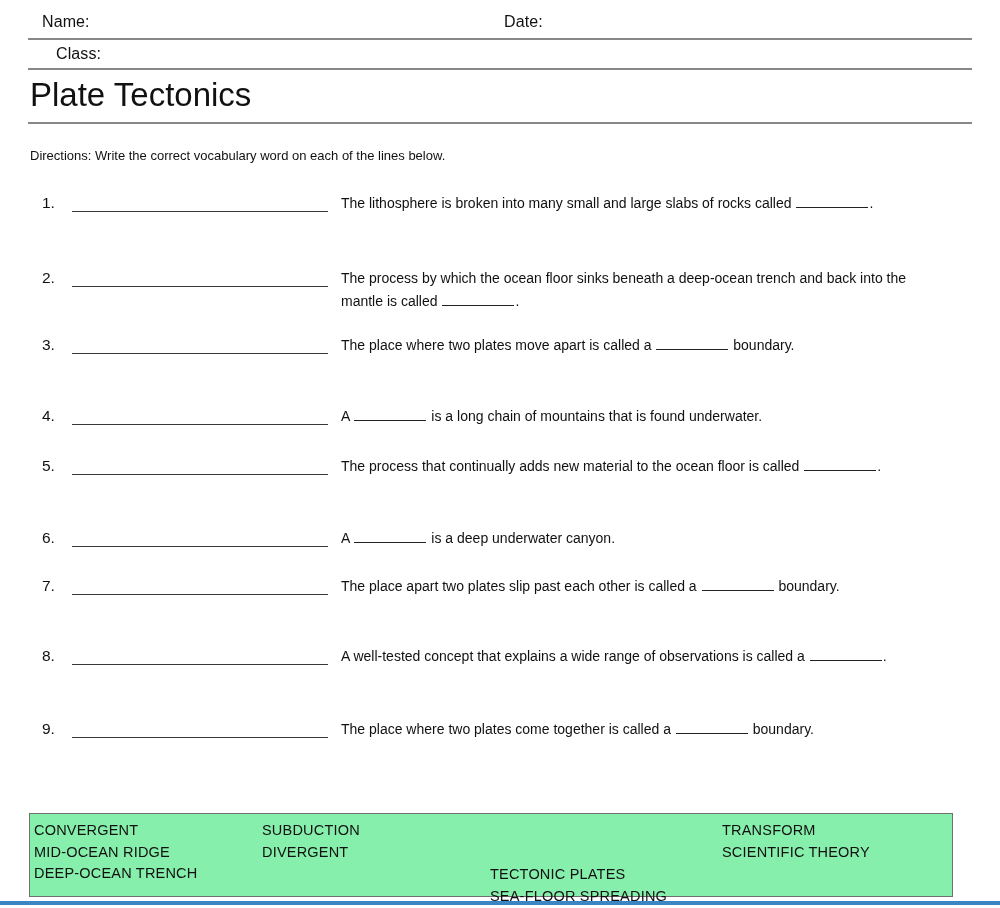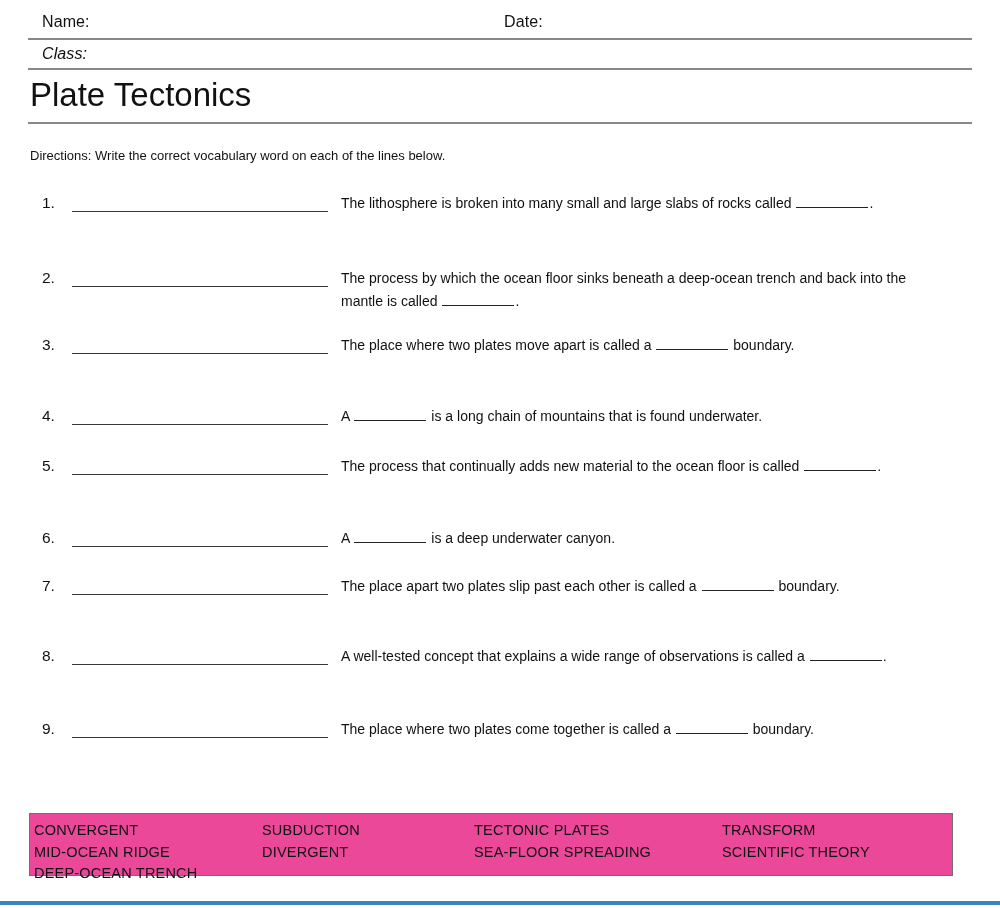--- a/index.html
+++ b/index.html
@@ -53,21 +53,21 @@
   .field-label {
     position: absolute;
     top: 0;
     font-size: 16px;
     line-height: 20px;
     letter-spacing: 0.1px;
     white-space: nowrap;
   }
   .field-label.name { left: 2px; }
   .field-label.date { left: 464px; }
-  .field-label.klass { left: 2px; font-style: italic; }
+  .field-label.klass { left: 16px; }
 
   .title {
     position: absolute;
     left: 30px;
     top: 75px;
     font-size: 33px;
     line-height: 40px;
     font-weight: 400;
     letter-spacing: 0px;
     white-space: nowrap;
@@ -129,32 +129,32 @@
     margin: 0 1px;
   }
   .blank-inline.w-md { width: 72px; }
 
   
   .wordbank {
     position: absolute;
     left: 29px;
     top: 813px;
     width: 924px;
-    height: 63px;
+    height: 84px;
     border: 1.6px solid #6f6f6f;
     box-sizing: border-box;
-    background: #ec4899;
+    background: #86efac;
   }
   .wb-col {
     position: absolute;
     top: 6px;
   }
   .wb-col.c0 { left: 4px; }
   .wb-col.c1 { left: 232px; }
-  .wb-col.c2 { left: 444px; }
+  .wb-col.c2 { left: 460px; margin-top: 44px; }
   .wb-col.c3 { left: 692px; }
   .wb-item {
     font-size: 14.5px;
     line-height: 21.5px;
     letter-spacing: 0.2px;
     white-space: nowrap;
   }
 
   
   .bottom-bar {

